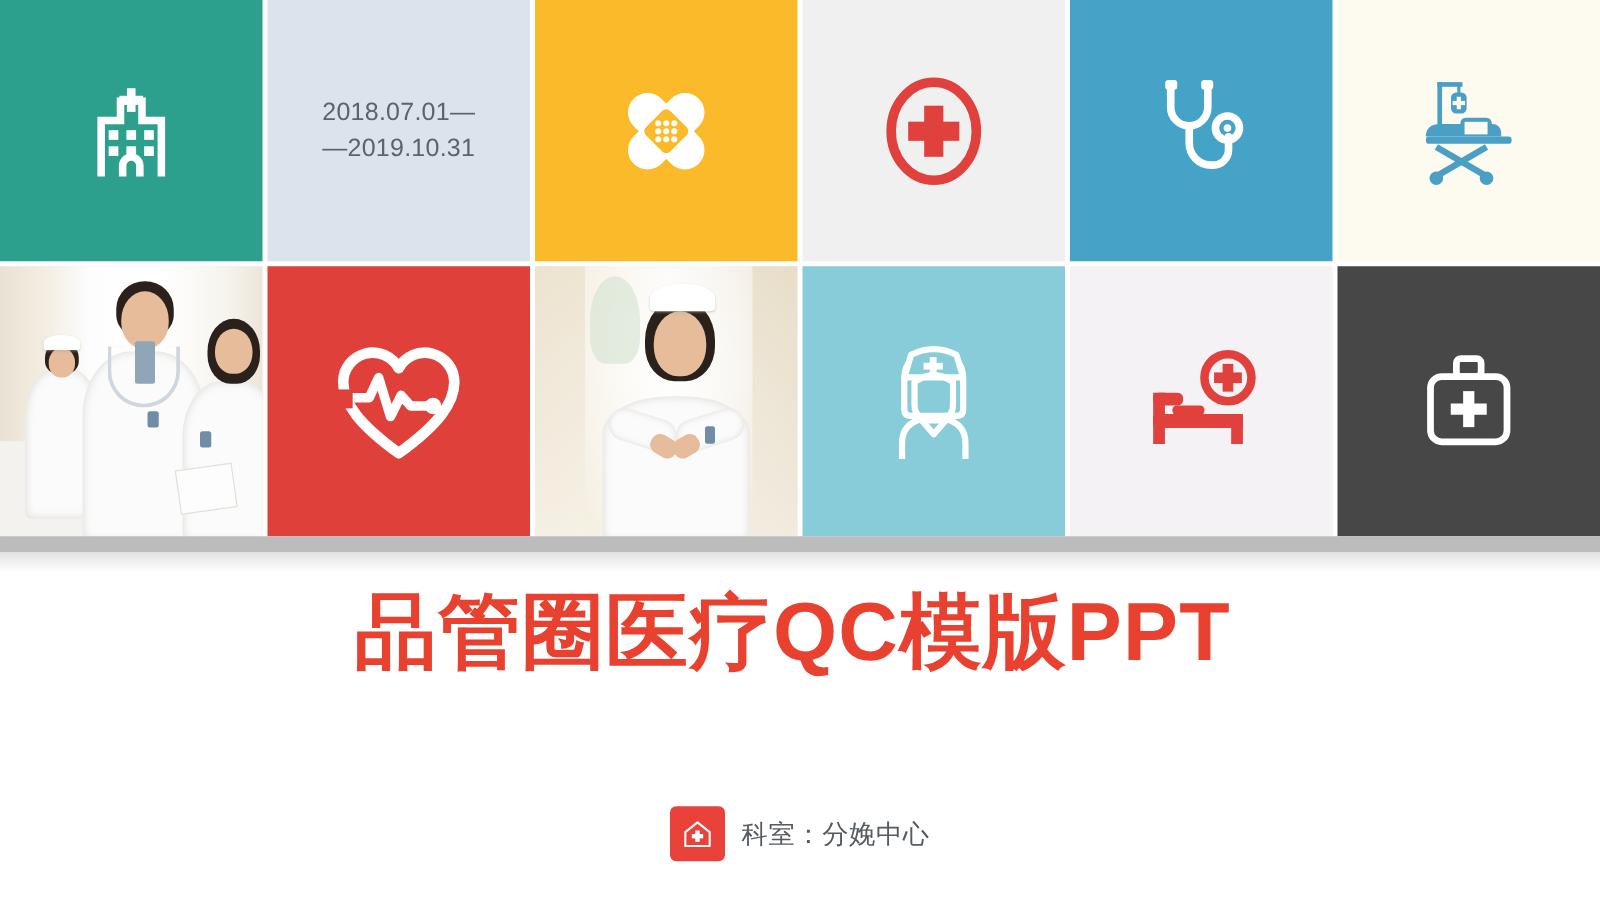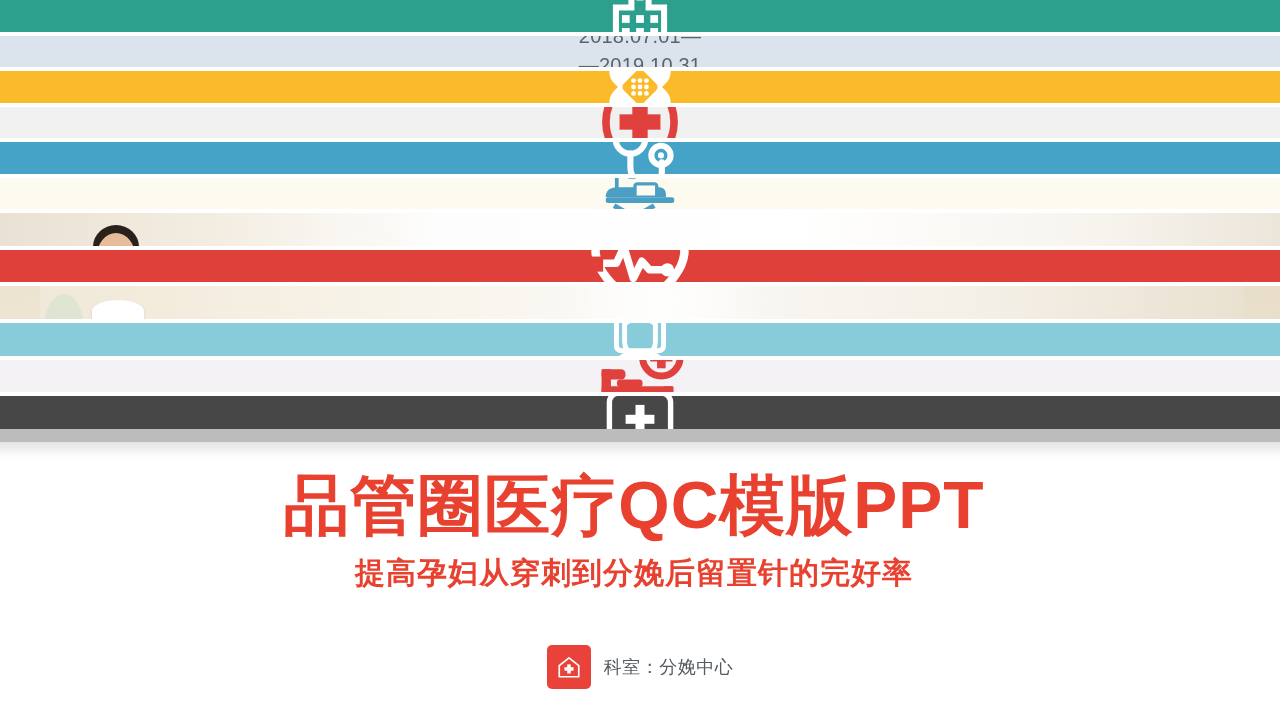--- a/index.html
+++ b/index.html
@@ -20,21 +20,20 @@
     position: absolute;
     top: 0;
     left: 0;
     width: 1280px;
     height: 429px;
   }
   .tile-row {
     display: flex;
     width: 1280px;
     gap: 4px;
-    flex-direction: column;
   }
   .tile-row.row1 { height: 209px; }
   .tile-row.row2 { height: 216px; margin-top: 4px; }
   .tile {
     flex: 1 1 0;
     position: relative;
     display: flex;
     align-items: center;
     justify-content: center;
     overflow: hidden;
@@ -142,21 +141,21 @@
     border-radius: 5px;
     display: flex;
     align-items: center;
     justify-content: center;
     flex: none;
   }
   .meta-icon.red  { background: #e8423a; }
   .meta-icon.blue { background: #4aa3c7; }
   .meta-text {
     color: #555b60;
-    font-size: 18px;
+    font-size: 21px;
     white-space: nowrap;
     letter-spacing: 0.5px;
   }
 </style>
 </head>
 <body>
 
 <div class="mosaic">
 
   <div class="tile-row row1">
@@ -345,21 +344,20 @@
       </svg>
     </div>
   </div>
 </div>
 
 <div class="mosaic-shadow"></div>
 <div class="mosaic-shadow-fade"></div>
 
 <div class="title-block">
   <h1 class="main-title">品管圈医疗QC模版PPT</h1>
-  <h2 class="sub-title">提高孕妇从穿刺到分娩后留置针的完好率</h2>
 </div>
 
 <div class="meta-row">
 
   <div class="meta-item">
     <span class="meta-icon red">
       <svg width="26" height="26" viewBox="0 0 40 40">
         <path d="M5 18 L20 6 L35 18 V35 H5 Z" fill="none" stroke="#FFFFFF" stroke-width="2.6" stroke-linejoin="round"></path>
         <rect x="17.3" y="16" width="5.4" height="14" fill="#FFFFFF"></rect>
         <rect x="13" y="20.3" width="14" height="5.4" fill="#FFFFFF"></rect>

